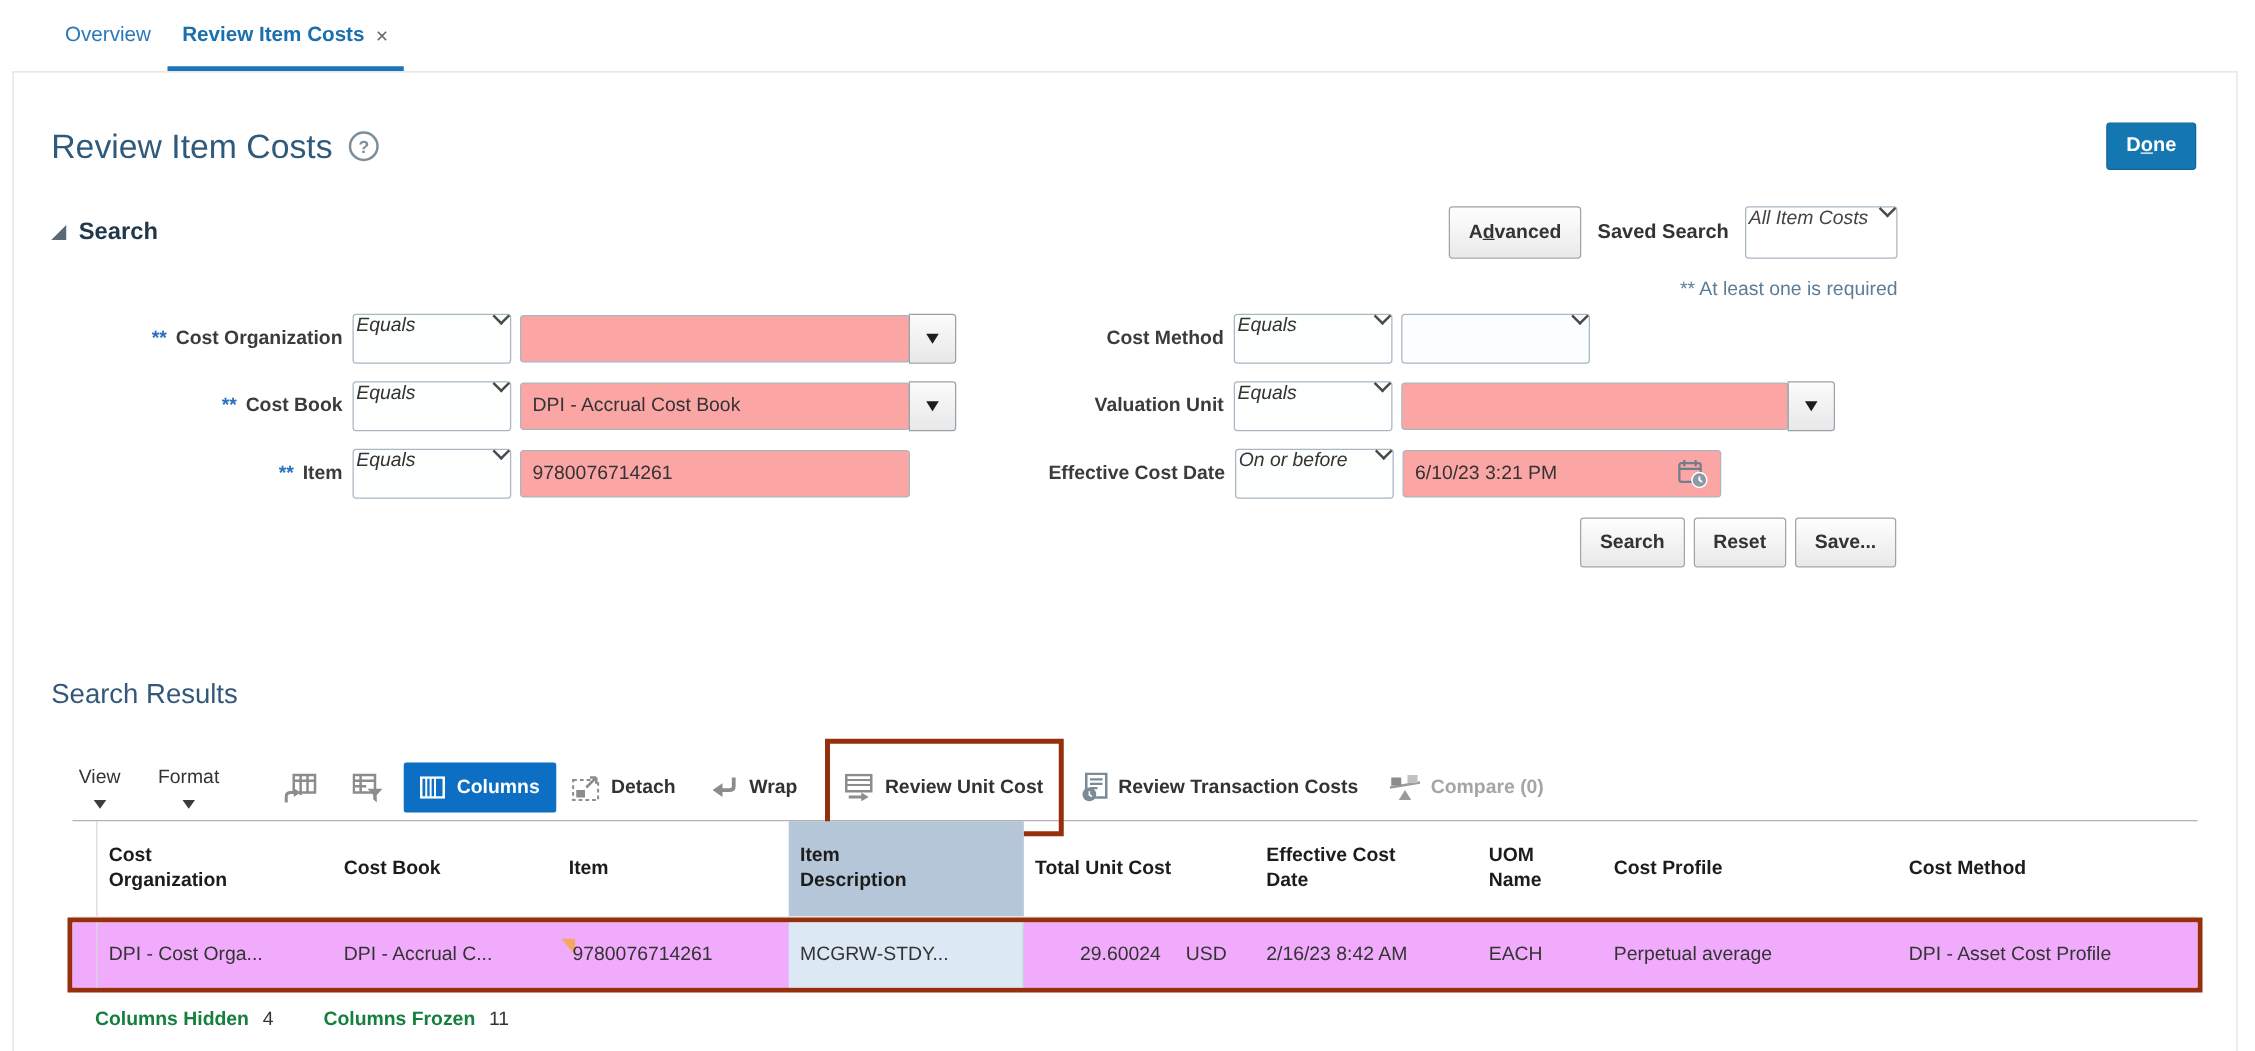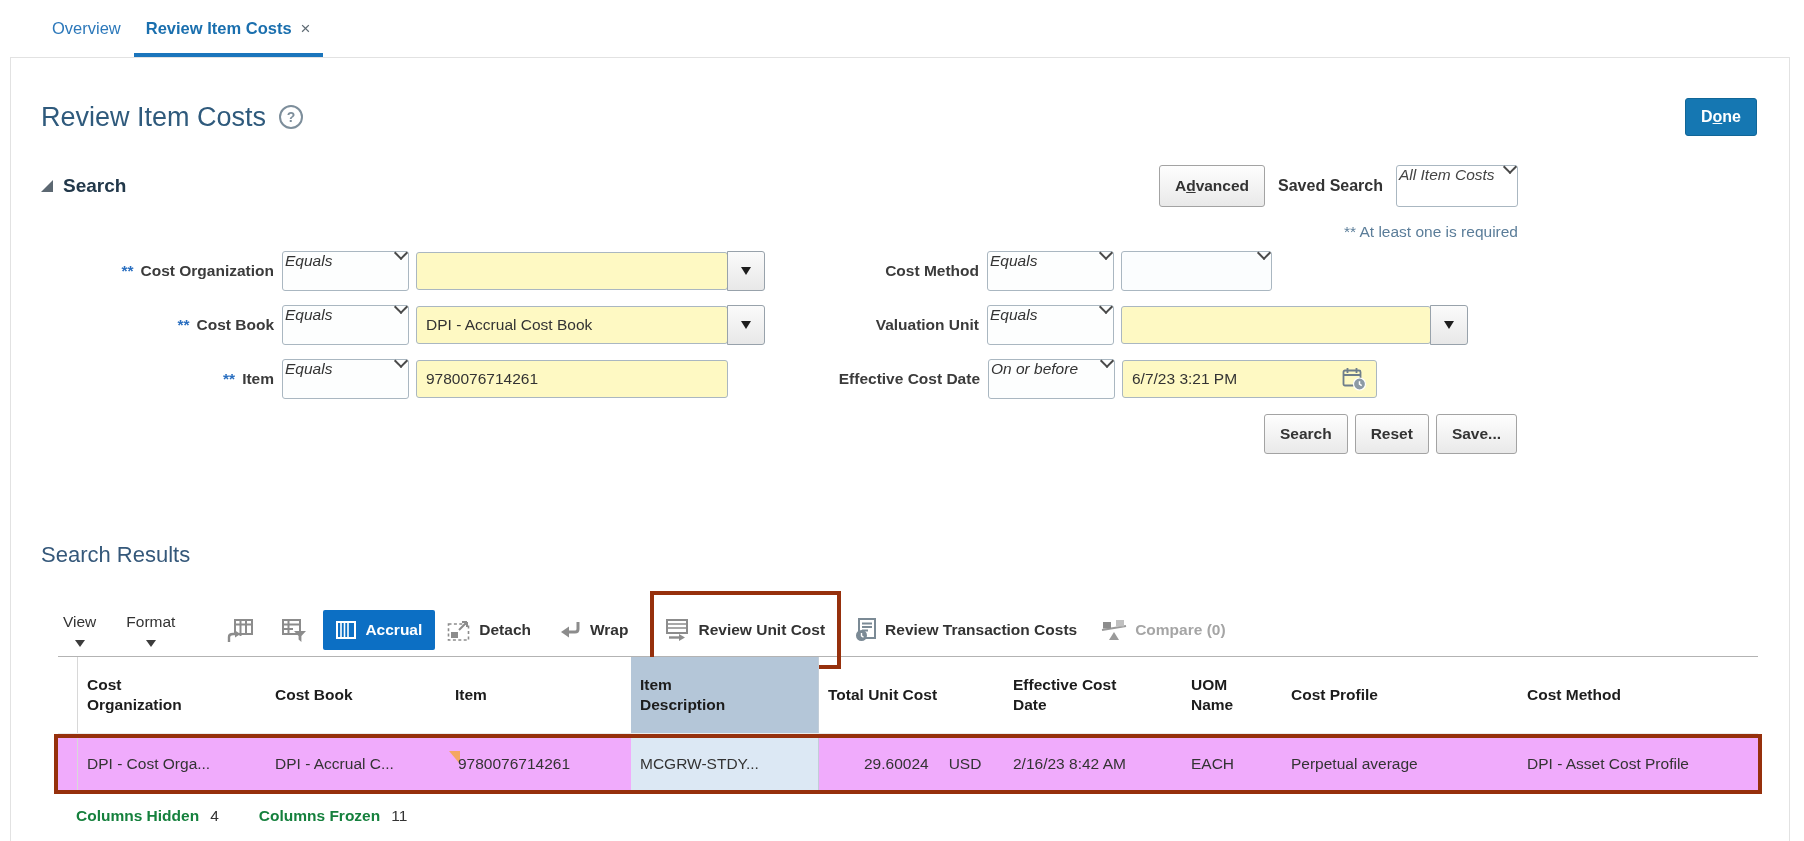--- a/index.html
+++ b/index.html
@@ -49,21 +49,21 @@
 
   
   .form { margin-top:11px; }
   .frow { display:flex; align-items:center; height:38px; margin-bottom:16px; }
   .flabel { width:233px; display:flex; justify-content:flex-end; align-items:baseline; gap:7px;
             font-size:15.5px; font-weight:bold; color:#3b3b3b; flex:none; }
   .req { color:#2a6fc0; font-weight:bold; }
   .fl2 { width:214px; }
   .fl2plus { width:252px; }
   .op { width:121px; margin-left:8px; flex:none; background:#fdfefe; }
-  .input { display:flex; align-items:center; background:#fef9c3; border:1px solid #aab7c1;
+  .input { display:flex; align-items:center; background:#fca5a5; border:1px solid #aab7c1;
            border-radius:3px; height:36px; padding:0 9px; font-size:15.5px; color:#333; }
   .val { width:292px; margin-left:7px; flex:none; }
   .lov { width:36px; height:38px; margin-left:-1px; flex:none; border:1px solid #98a2ab;
          background:linear-gradient(#fbfbfb,#e8e8e8); border-radius:0 3px 3px 0;
          display:flex; align-items:center; justify-content:center; cursor:pointer; }
   .ltri { width:0; height:0; border-top:8px solid #1d1d1d; border-left:5.5px solid transparent; border-right:5.5px solid transparent; }
   .cm { width:145px; margin-left:7px; flex:none; background:#fbfdfe; }
   .vu { width:290px; margin-left:7px; flex:none; }
   .date { width:235px; margin-left:7px; flex:none; justify-content:space-between; }
 
@@ -222,21 +222,21 @@
         <span>9780076714261</span>
       </div>
       <div class="flabel fl2 fl2plus">
         <span>Effective Cost Date</span>
       </div>
       <div class="select op">
         <span>On or before</span>
         <span class="chev"></span>
       </div>
       <div class="input date">
-        <span>6/7/23 3:21 PM</span>
+        <span>6/10/23 3:21 PM</span>
         <svg width="25" height="24" viewBox="0 0 25 24">
           <rect x="1.5" y="3.5" width="17" height="15" rx="1.5" fill="none" stroke="#6e7e8b" stroke-width="1.8"></rect>
           <path d="M5.5 1v5M14.5 1v5M1.5 8h17" stroke="#6e7e8b" stroke-width="1.8" fill="none"></path>
           <circle cx="17.5" cy="17" r="6" fill="#8d9aa5" stroke="#fff" stroke-width="1.2"></circle>
           <path d="M17.5 14.2v2.9l2.2 1.5" stroke="#fff" stroke-width="1.5" fill="none"></path>
         </svg>
       </div>
     </div>
   </div>
 
@@ -270,21 +270,21 @@
         <rect x="1" y="2" width="17" height="14"></rect>
         <path d="M1 6.5h17M1 11h10M6.5 2v14"></path>
       </g>
       <path d="M12 13h12l-4.6 5v6l-2.8-2.6V18z" fill="#8c8c8c"></path>
     </svg>
     <button class="freeze-btn mr12">
       <svg width="20" height="18" viewBox="0 0 20 18">
         <rect x="1" y="1" width="18" height="16" fill="none" stroke="#fff" stroke-width="2"></rect>
         <path d="M5 1v16M8.5 1v16M12 1v16" stroke="#fff" stroke-width="1.6"></path>
       </svg>
-      <span>Accrual</span>
+      <span>Columns</span>
     </button>
     <div class="tbtn mr28">
       <svg width="24" height="23" viewBox="0 0 24 23">
         <rect x="1.5" y="5" width="20" height="16" fill="none" stroke="#8c8c8c" stroke-width="1.6" stroke-dasharray="3 2.4"></rect>
         <rect x="4" y="13" width="7" height="6" fill="#8c8c8c"></rect>
         <path d="M12 11L20 3M20 3h-5M20 3v5" stroke="#8c8c8c" stroke-width="2" fill="none"></path>
       </svg>
       <span>Detach</span>
     </div>
     <div class="tbtn mr22">

